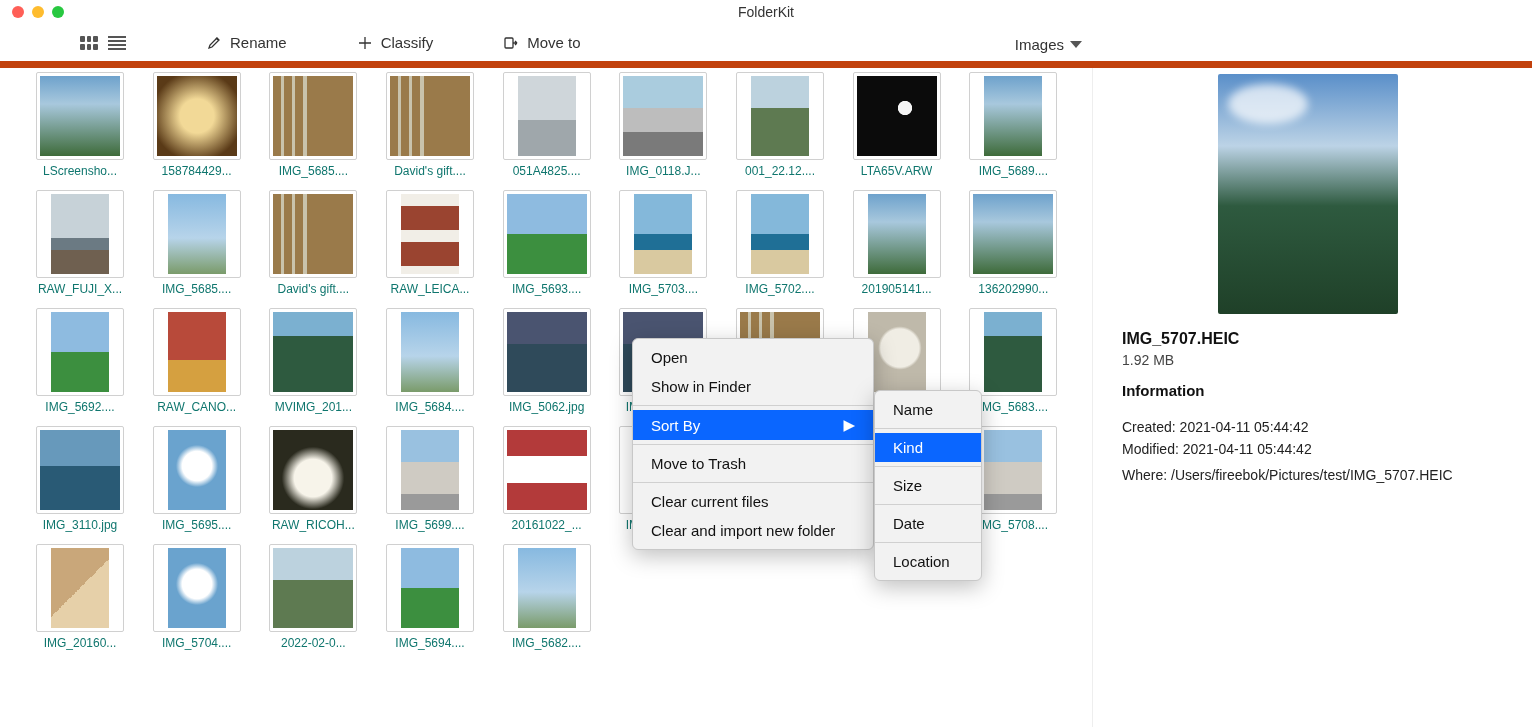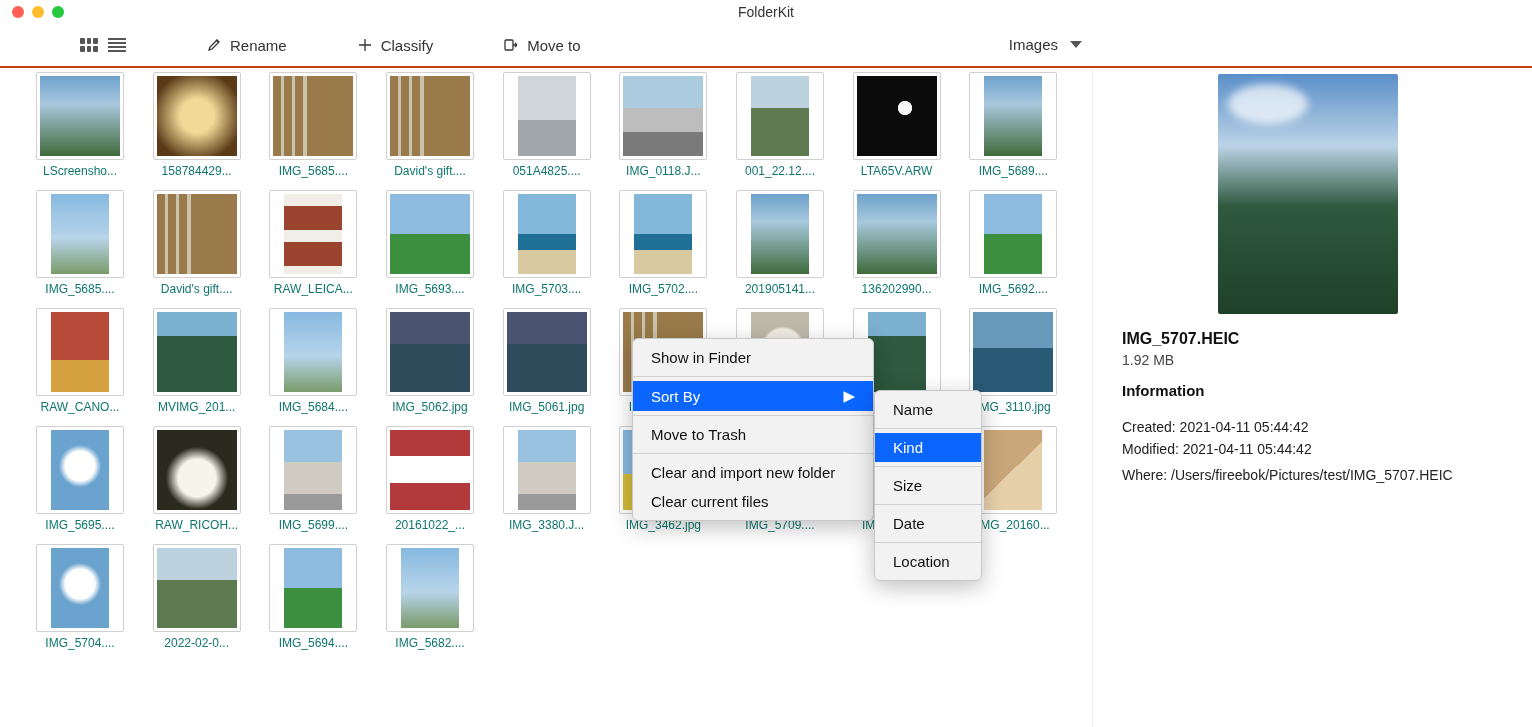--- a/index.html
+++ b/index.html
@@ -4,29 +4,29 @@
 <style>
   * { margin: 0; padding: 0; box-sizing: border-box; }
   body { font-family: -apple-system, "Helvetica Neue", Arial, sans-serif; background: #fff; width: 1532px; height: 727px; overflow: hidden; position: relative; }
   .titlebar { height: 24px; display: flex; align-items: center; padding: 0 12px; position: relative; }
   .lights { display: flex; gap: 8px; }
   .light { width: 12px; height: 12px; border-radius: 50%; }
   .light.red { background: #ff5f57; }
   .light.yellow { background: #febc2e; }
   .light.green { background: #28c840; }
   .apptitle { position: absolute; left: 50%; transform: translateX(-50%); font-size: 14px; color: #333; }
-  .toolbar { height: 44px; display: flex; align-items: center; padding: 0 92px 0 80px; border-bottom: 2px solid #c2410c; position: relative; }
+  .toolbar { height: 44px; display: flex; align-items: center; padding: 0 92px 0 80px; border-bottom: 7px solid #c2410c; position: relative; }
   .view-toggle { display: flex; gap: 10px; margin-right: 80px; }
   .vt-icon { width: 18px; height: 14px; display: flex; flex-direction: column; justify-content: space-between; }
   .vt-grid { display: grid; grid-template-columns: repeat(3,1fr); gap: 2px; width: 18px; height: 14px; }
   .vt-grid span { background: #555; border-radius: 1px; }
   .vt-list span { height: 2px; background: #555; }
   .tool-btn { display: flex; align-items: center; gap: 8px; font-size: 15px; color: #333; margin-right: 70px; cursor: default; }
   .tool-btn svg { width: 16px; height: 16px; }
-  .filter { position: absolute; right: 450px; top: 12px; font-size: 15px; color: #333; display: flex; align-items: center; gap: 12px; }
+  .filter { position: absolute; right: 450px; top: 12px; font-size: 15px; color: #333; display: flex; align-items: center; gap: 6px; }
   .filter-caret { width: 0; height: 0; border-left: 6px solid transparent; border-right: 6px solid transparent; border-top: 7px solid #555; }
   .content { display: flex; height: calc(100% - 68px); }
   .grid-area { flex: 1; padding: 4px 20px 10px 30px; overflow: hidden; }
   .grid { display: grid; grid-template-columns: repeat(9, 1fr); gap: 12px 8px; }
   .cell { display: flex; flex-direction: column; align-items: center; width: 100px; }
   .thumb { width: 88px; height: 88px; border: 1px solid #d0d0d0; border-radius: 2px; display: flex; align-items: center; justify-content: center; overflow: hidden; }
   .thumb-inner { width: 80px; height: 80px; }
   .fname { font-size: 12px; color: #0f766e; margin-top: 4px; max-width: 100px; white-space: nowrap; overflow: hidden; text-overflow: ellipsis; text-align: center; }
   .sidebar { width: 440px; padding: 6px 30px 10px 21px; border-left: 1px solid #eee; }
   .preview { width: 180px; height: 240px; margin: 0 auto 16px auto; border-radius: 2px; background: linear-gradient(to bottom, #5a8fc9 0%, #bcd3e6 30%, #2e5a3f 55%, #1f4028 100%); position: relative; overflow: hidden; }
@@ -176,20 +176,26 @@
           <div class="fname">LTA65V.ARW</div>
         </div>
         <div class="cell">
           <div class="thumb portrait">
             <div class="thumb-inner t-tree"></div>
           </div>
           <div class="fname">IMG_5689....</div>
         </div>
         <div class="cell">
           <div class="thumb portrait">
+            <div class="thumb-inner t-boat"></div>
+          </div>
+          <div class="fname">RAW_FUJI_X...</div>
+        </div>
+        <div class="cell">
+          <div class="thumb portrait">
             <div class="thumb-inner t-sky"></div>
           </div>
           <div class="fname">IMG_5685....</div>
         </div>
         <div class="cell">
           <div class="thumb">
             <div class="thumb-inner t-pillars"></div>
           </div>
           <div class="fname">David's gift....</div>
         </div>
@@ -386,37 +392,40 @@
       <div class="row" style="margin-top:10px">
         <span>Where:</span>
         <span>/Users/fireebok/Pictures/test/IMG_5707.HEIC</span>
       </div>
     </div>
   </div>
 </div>
 
 <div class="ctx-menu menu1">
   <div class="ctx-item">
+      <span>Open</span>
+    </div>
+  <div class="ctx-item">
       <span>Show in Finder</span>
     </div>
   <div class="ctx-sep"></div>
   <div class="ctx-item sel">
     <span>Sort By</span>
     <span class="ctx-arrow">▶</span>
   </div>
   <div class="ctx-sep"></div>
   <div class="ctx-item">
       <span>Move to Trash</span>
     </div>
   <div class="ctx-sep"></div>
   <div class="ctx-item">
+      <span>Clear current files</span>
+    </div>
+  <div class="ctx-item">
       <span>Clear and import new folder</span>
-    </div>
-  <div class="ctx-item">
-      <span>Clear current files</span>
     </div>
 </div>
 
 <div class="ctx-menu menu2">
   <div class="ctx-item">
       <span>Name</span>
     </div>
   <div class="ctx-sep"></div>
   <div class="ctx-item sel">
       <span>Kind</span>

